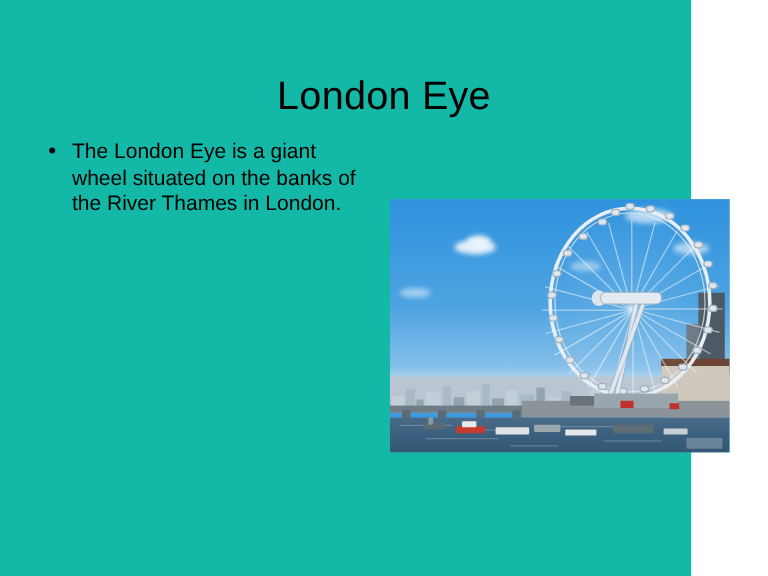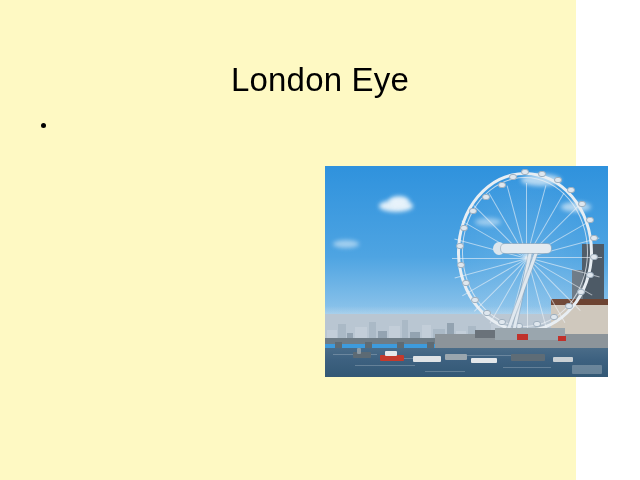--- a/index.html
+++ b/index.html
@@ -14,21 +14,21 @@
     font-family: "Liberation Sans", sans-serif;
     color: #000000;
     position: relative;
   }
 
   .slide {
     position: absolute;
     left: 0; top: 0;
     width: 576px;
     height: 480px;
-    background: #fef9c3;
+    background: #14b8a6;
   }
 
   
   .slide-title {
     position: absolute;
     left: 0;
     top: 38px;
     width: 640px;
     text-align: center;
     font-size: 33px;
@@ -278,20 +278,21 @@
 <body>
 
 <div class="slide">
 
   <h1 class="slide-title">London Eye</h1>
 
   <div class="body-list">
 
     <div class="bullet-item">
       <span class="dot"></span>
+      <span>The London Eye is a giant wheel situated on the banks of the River Thames in London.</span>
     </div>
 
 
   </div>
 
   <div class="photo-frame">
     <div class="photo">
 
       <div class="sky"></div>
 

